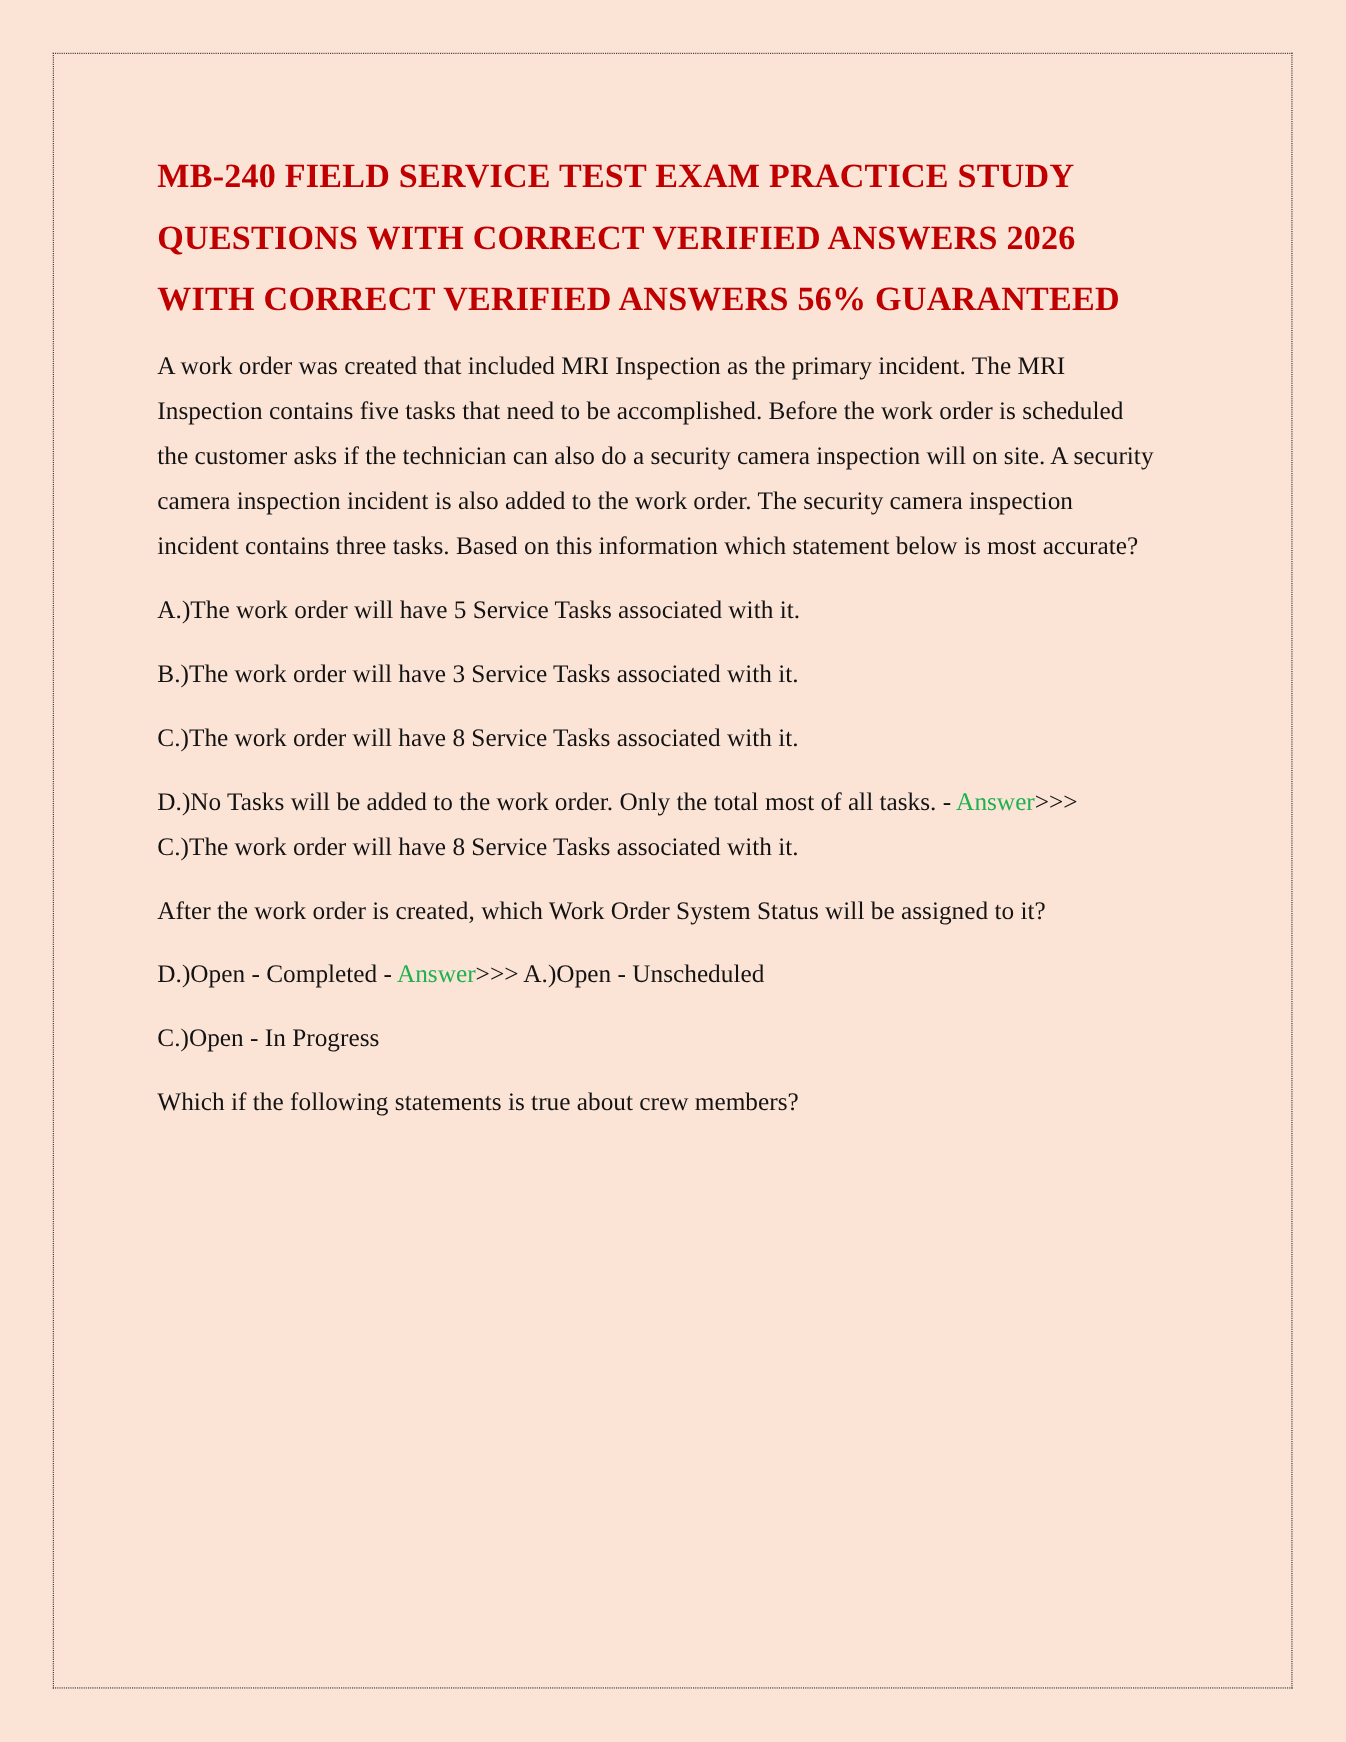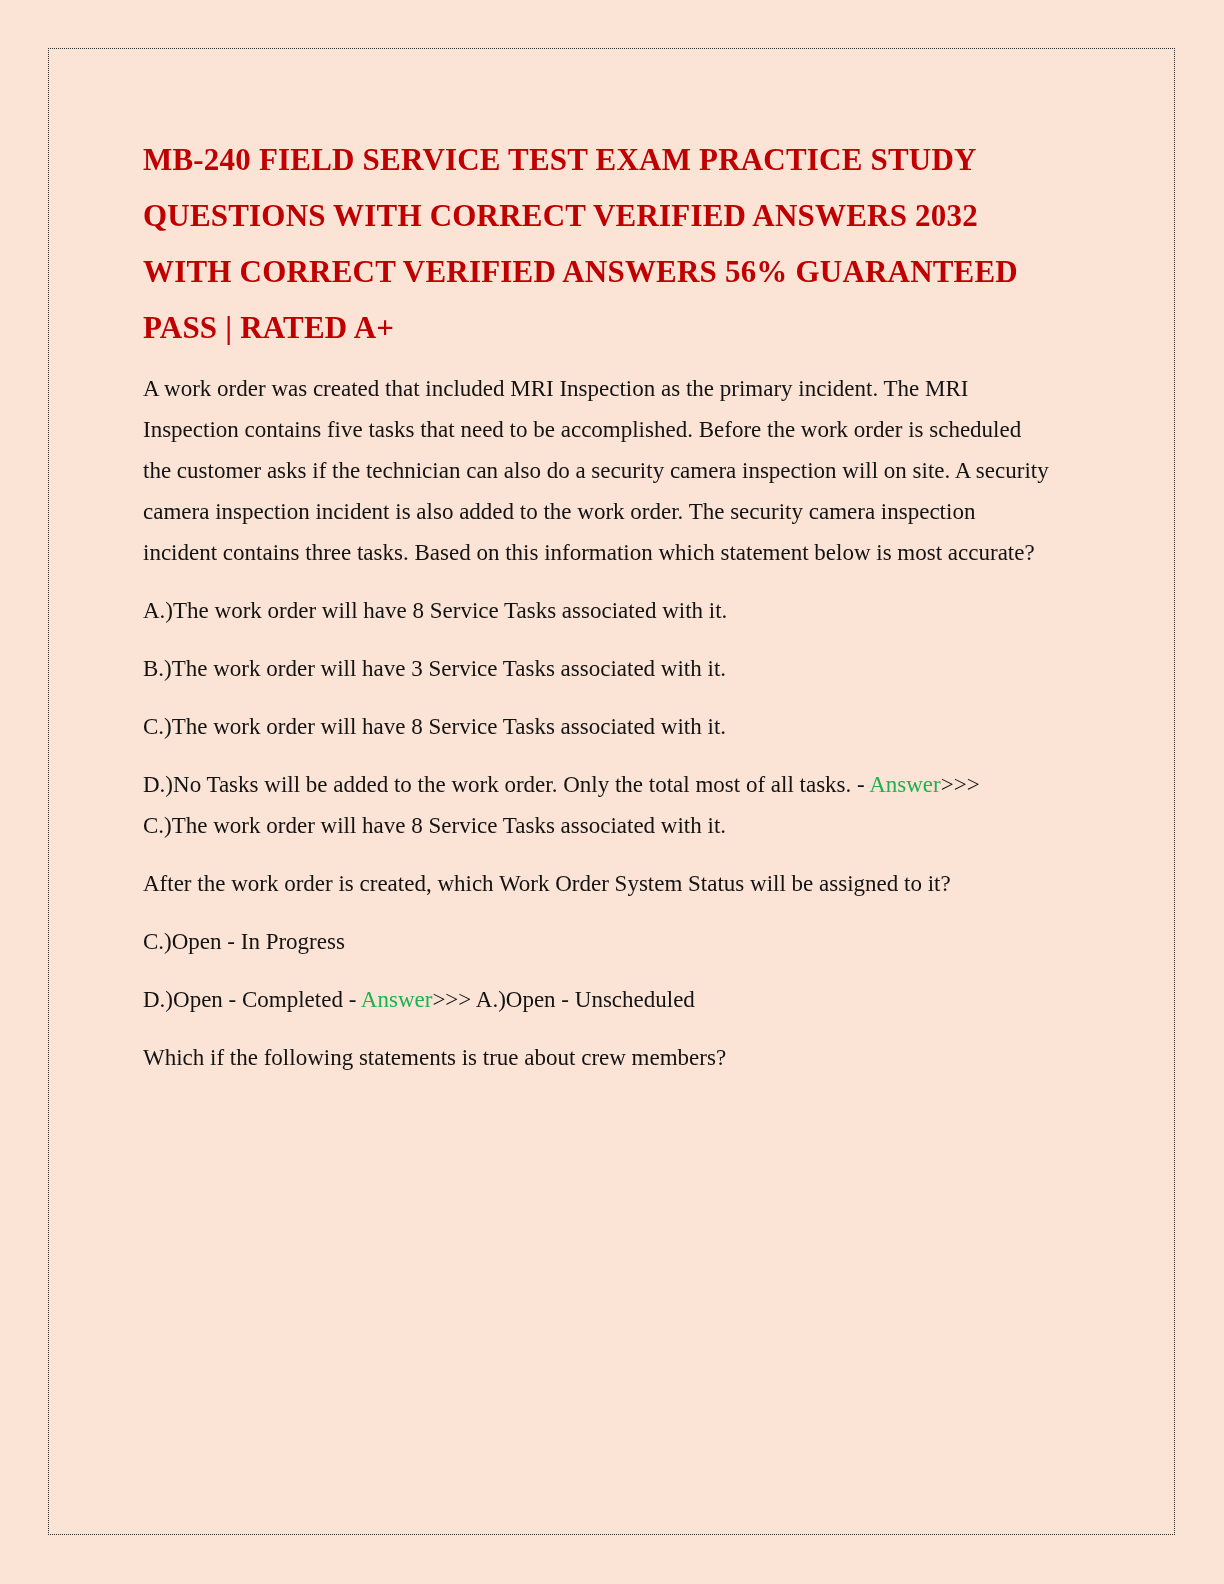--- a/index.html
+++ b/index.html
@@ -50,29 +50,28 @@
   }
 </style>
 </head>
 <body>
 
 <div class="page">
   <div class="page-border"></div>
   <div class="content">
     <h1 class="title">
         <div>MB-240 FIELD SERVICE TEST EXAM PRACTICE STUDY</div>
-        <div>QUESTIONS WITH CORRECT VERIFIED ANSWERS 2032</div>
+        <div>QUESTIONS WITH CORRECT VERIFIED ANSWERS 2026</div>
         <div>WITH CORRECT VERIFIED ANSWERS 56% GUARANTEED</div>
-        <div>PASS | RATED A+</div>
       </h1>
     <div>
         <p class="para"><span>A work order was created that included MRI Inspection as the primary incident. The MRI Inspection contains five tasks that need to be accomplished. Before the work order is scheduled the customer asks if the technician can also do a security camera inspection will on site. A security camera inspection incident is also added to the work order. The security camera inspection incident contains three tasks. Based on this information which statement below is most accurate?</span></p>
-        <p class="para"><span>A.)The work order will have 8 Service Tasks associated with it.</span></p>
+        <p class="para"><span>A.)The work order will have 5 Service Tasks associated with it.</span></p>
         <p class="para"><span>B.)The work order will have 3 Service Tasks associated with it.</span></p>
         <p class="para"><span>C.)The work order will have 8 Service Tasks associated with it.</span></p>
         <p class="para"><span>D.)No Tasks will be added to the work order. Only the total most of all tasks. - </span><span class="answer">Answer</span><span>&gt;&gt;&gt;</span><br><span>C.)The work order will have 8 Service Tasks associated with it.</span></p>
         <p class="para"><span>After the work order is created, which Work Order System Status will be assigned to it?</span></p>
+        <p class="para"><span>D.)Open - Completed - </span><span class="answer">Answer</span><span>&gt;&gt;&gt; A.)Open - Unscheduled</span></p>
         <p class="para"><span>C.)Open - In Progress</span></p>
-        <p class="para"><span>D.)Open - Completed - </span><span class="answer">Answer</span><span>&gt;&gt;&gt; A.)Open - Unscheduled</span></p>
         <p class="para"><span>Which if the following statements is true about crew members?</span></p>
       </div>
   </div>
 </div>
 
 </body></html>

